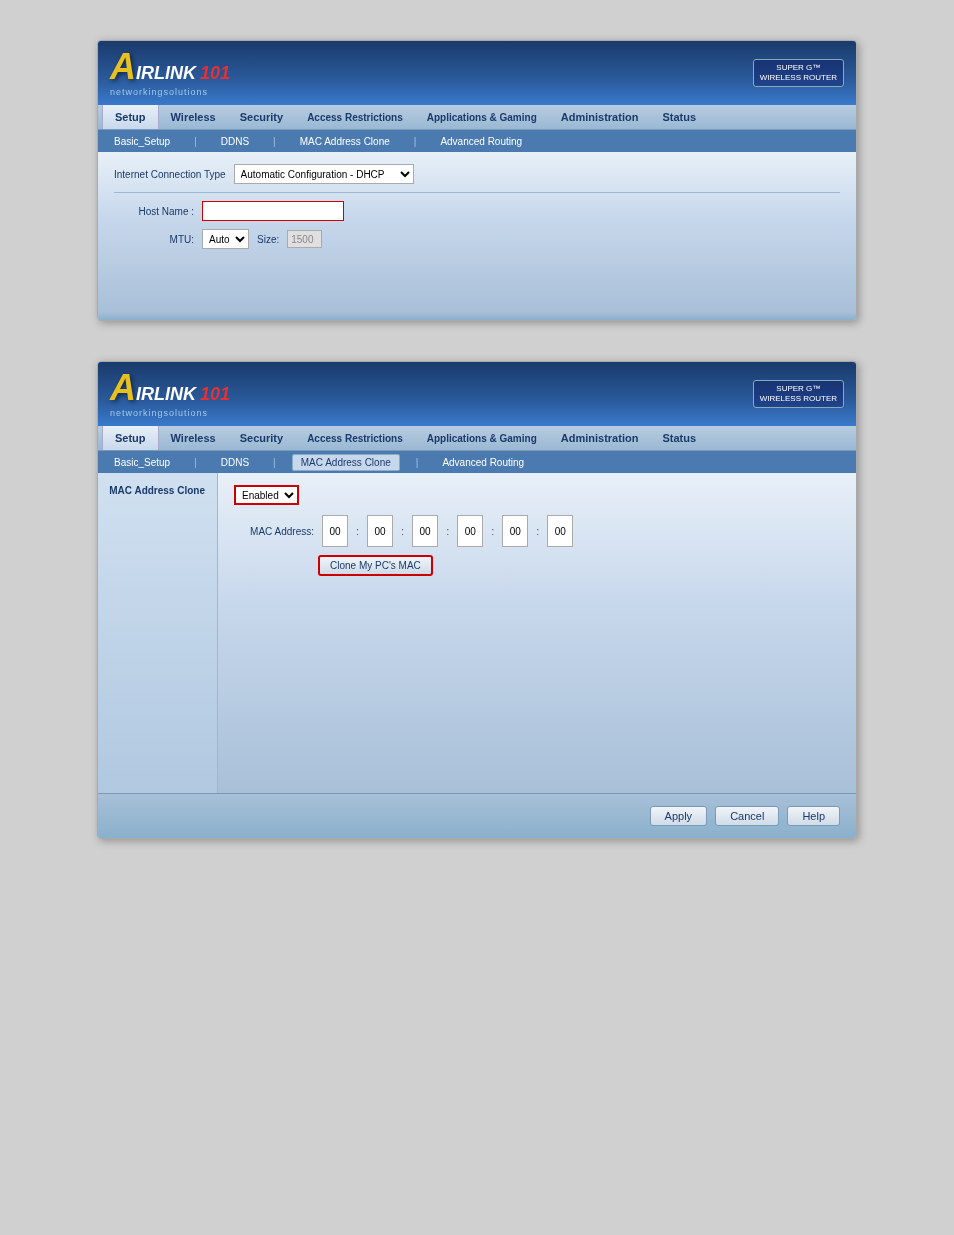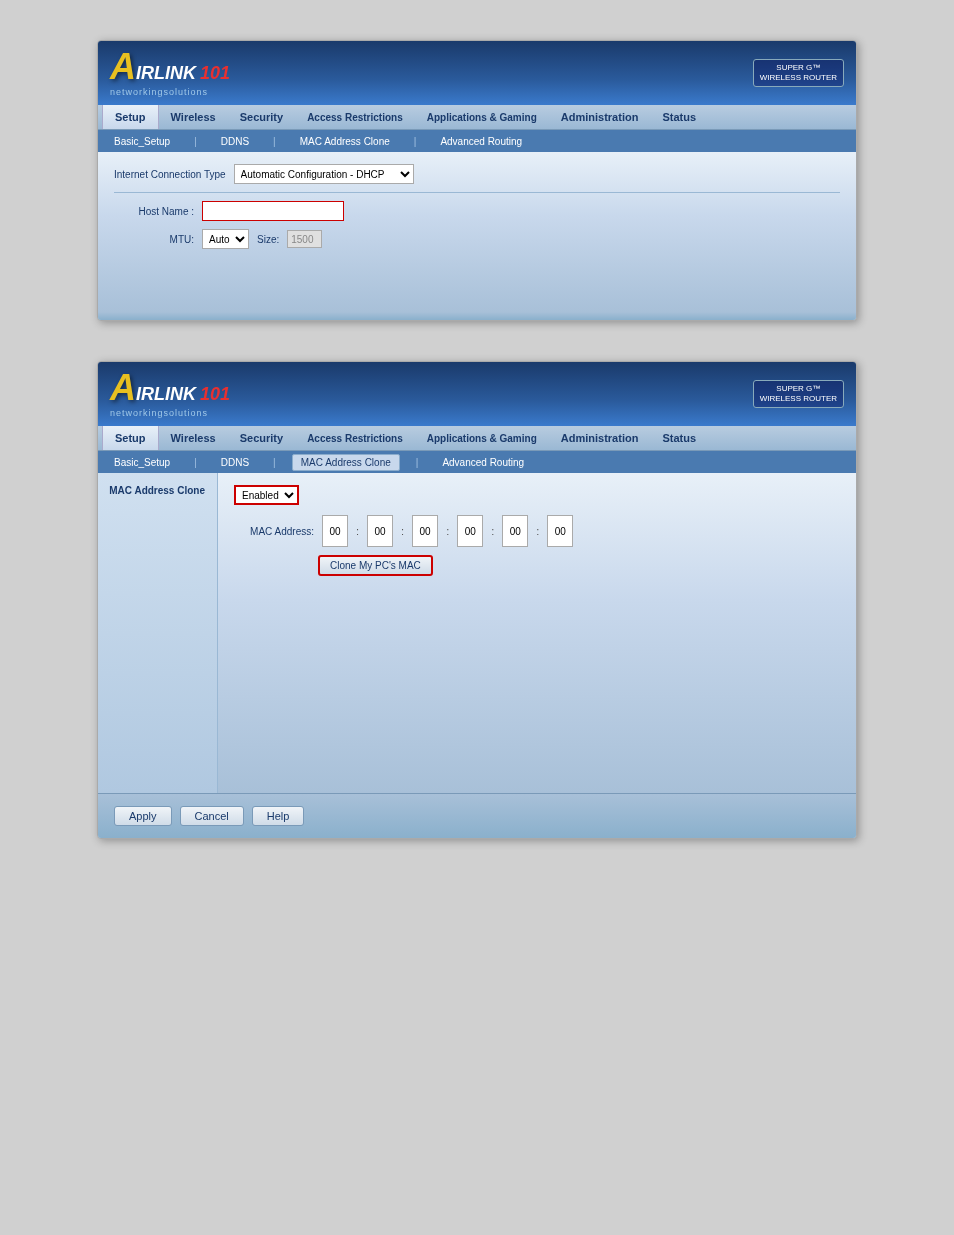--- a/index.html
+++ b/index.html
@@ -239,20 +239,21 @@
       margin: 8px 0;
     }
 
     
     .bottom-buttons {
       padding: 12px 16px;
       display: flex;
       gap: 8px;
       background: linear-gradient(180deg, #a8c0d8 0%, #8ab0cc 100%);
       border-top: 1px solid #7a9ab8;
+      justify-content: flex-end;
     }
 
     .btn {
       padding: 3px 14px;
       font-size: 11px;
       background: linear-gradient(180deg, #f0f4f8 0%, #d0dce8 100%);
       border: 1px solid #7a9ab8;
       border-radius: 3px;
       cursor: pointer;
       color: #1a3a6b;

